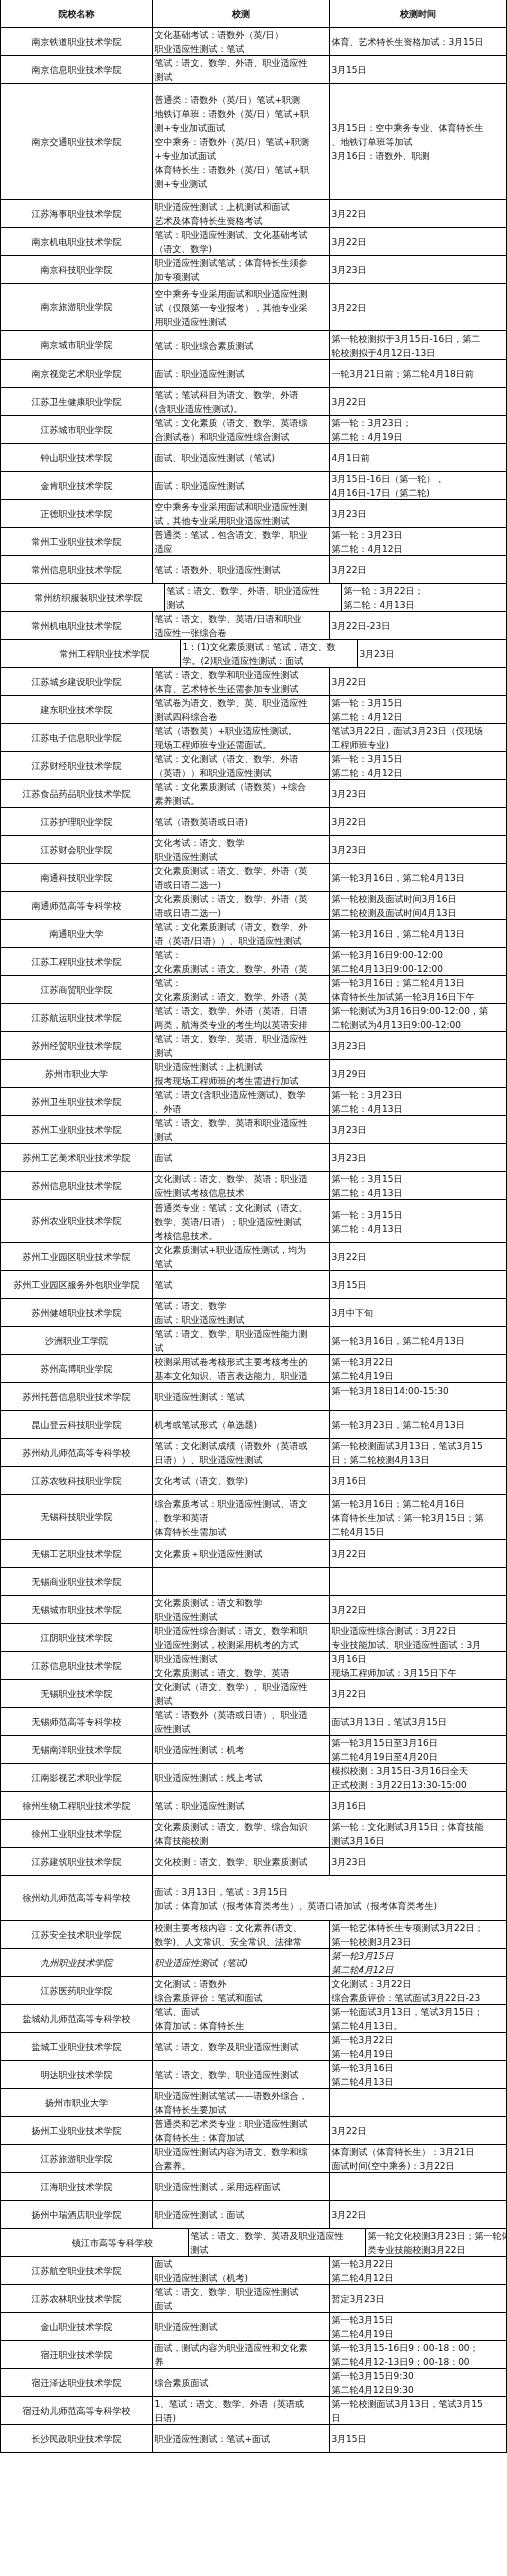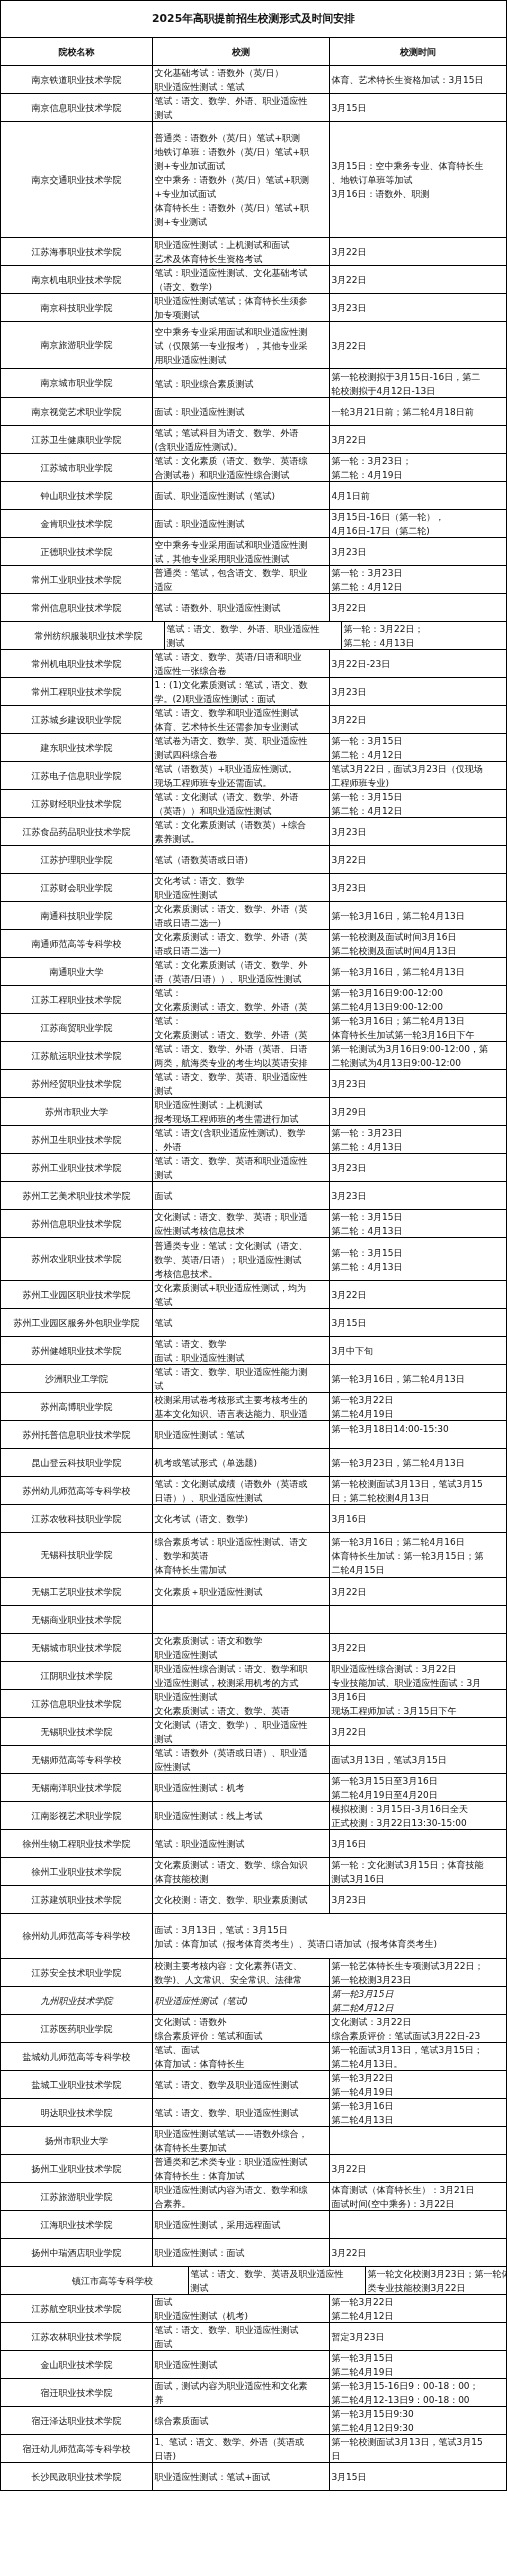--- a/index.html
+++ b/index.html
@@ -13,21 +13,20 @@
   .c3 { flex:1; padding:1.4px 1.4px 0 1.4px; display:flex; flex-direction:column; justify-content:center; }
   .c23 { flex:1; padding:1.4px 1.4px 0 1.4px; display:flex; flex-direction:column; justify-content:center; }
   .top { justify-content:flex-start; }
   .header .cell { font-weight:bold; justify-content:center; align-items:center; text-align:center; }
   .line { display:block; white-space:nowrap; }
 </style>
 </head>
 <body>
 
 <div class="sheet">
-  <div class="title-row">2025年高职提前招生校测形式及时间安排</div>
   <div class="row header" style="height:28px">
     <div class="cell c1">院校名称</div>
     <div class="cell c2">校测</div>
     <div class="cell c3">校测时间</div>
   </div>
   <div id="rows">
       <div class="row" style="height: 28px;">
         <div class="cell c1">南京铁道职业技术学院</div>
         <div class="cell c2">
           <span class="line">文化基础考试：语数外（英/日）</span>
@@ -208,21 +207,21 @@
       <div class="row" style="height: 28px;">
         <div class="cell c1">常州机电职业技术学院</div>
         <div class="cell c2">
           <span class="line">笔试：语文、数学、英语/日语和职业</span>
           <span class="line">适应性一张综合卷</span>
         </div>
         <div class="cell c3">
           <span class="line">3月22日-23日</span>
         </div>
       </div>
-      <div class="row" style="height: 28px;">
+      <div class="row" style="height: 28px; padding-left: 28px;">
         <div class="cell c1">常州工程职业技术学院</div>
         <div class="cell c2">
           <span class="line">1：(1)文化素质测试：笔试，语文、数</span>
           <span class="line">学。(2)职业适应性测试：面试</span>
         </div>
         <div class="cell c3">
           <span class="line">3月23日</span>
         </div>
       </div>
       <div class="row" style="height: 28px;">

